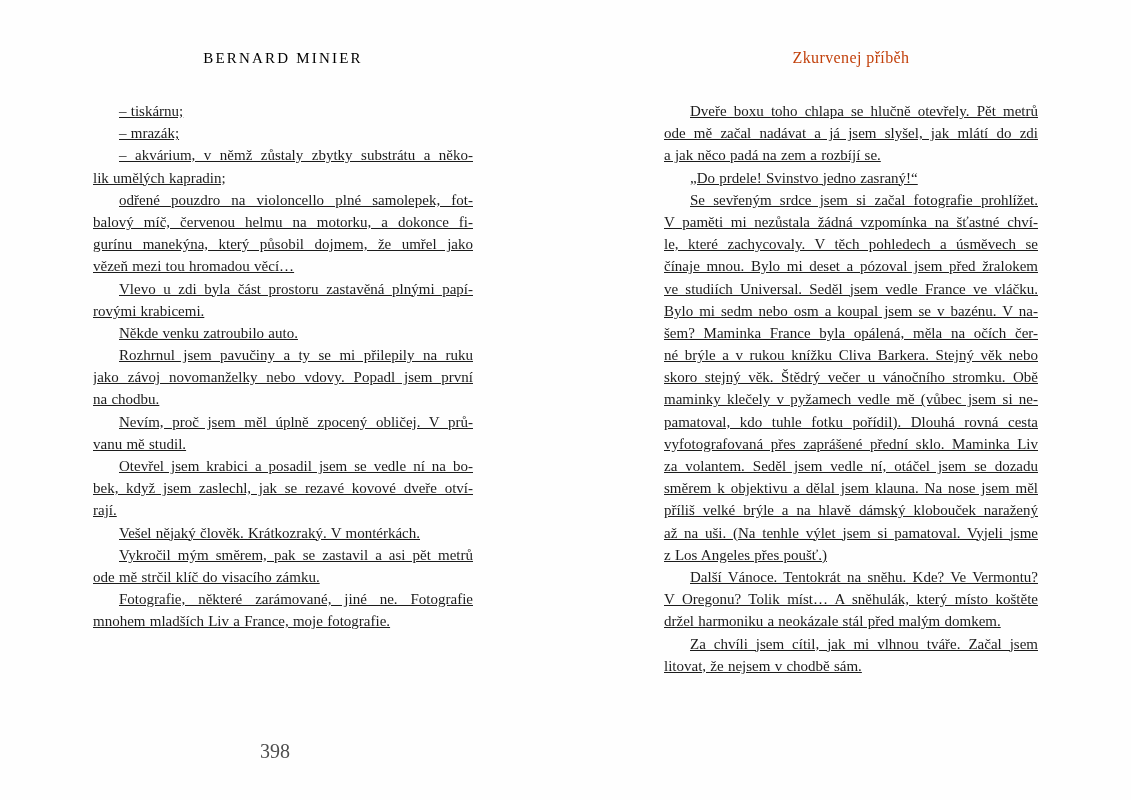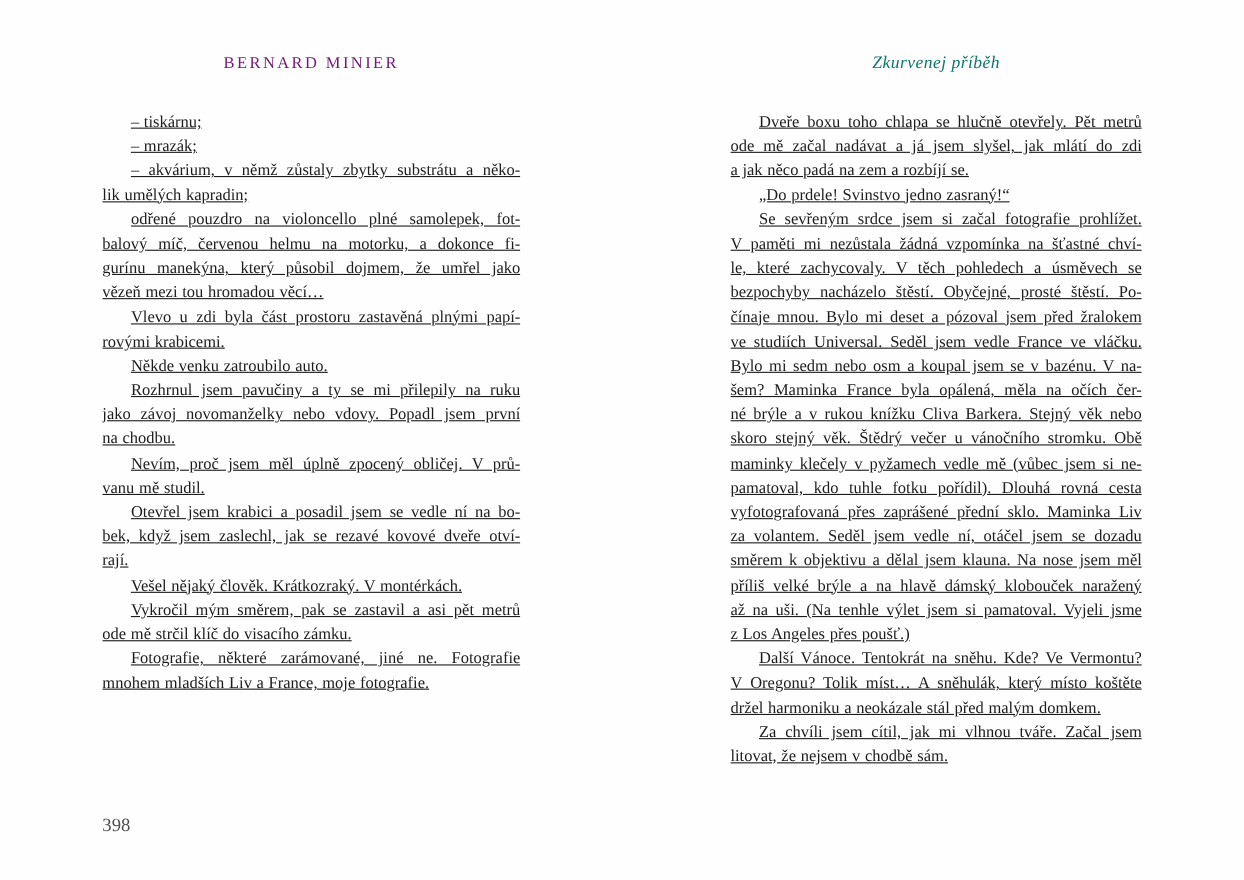--- a/index.html
+++ b/index.html
@@ -25,31 +25,30 @@
   .page.right { left: 664px; width: 374px; }
 
   .running-header {
     position: absolute;
     top: 49px;
     left: 0;
     right: 0;
     text-align: center;
     font-size: 15px;
     line-height: 18px;
-    color: #701a75;
+    color: #000000;
   }
   .page.left .running-header {
     letter-spacing: 2.2px;
     font-variant: normal;
   }
   .page.right .running-header {
-    font-style: italic;
     font-size: 16px;
     letter-spacing: 0.4px;
-    color: #0f766e;
+    color: #c2410c;
   }
 
   .page-body {
     position: absolute;
     top: 100px;
     left: 0;
     right: 0;
     text-decoration: underline;
   }
   .line {
@@ -67,22 +66,22 @@
     width: 100%;
     height: 0;
   }
   .line.first { text-indent: 26px; }
 
   .page-number {
     position: absolute;
     top: 740px;
     left: 0;
     right: 16px;
-    text-align: left;
-    font-size: 17px;
+    text-align: center;
+    font-size: 20px;
     color: #4e4e4e;
   }
 </style>
 </head>
 <body>
 
 <div class="spread">
 
   <section class="page left">
     <div class="running-header">BERNARD MINIER</div>
@@ -118,21 +117,20 @@
   <section class="page right">
     <div class="running-header">Zkurvenej příběh</div>
     <div class="page-body" id="right-body">
         <div class="line first">Dveře boxu toho chlapa se hlučně otevřely. Pět metrů</div>
         <div class="line">ode mě začal nadávat a já jsem slyšel, jak mlátí do zdi</div>
         <div class="line last">a jak něco padá na zem a rozbíjí se.</div>
         <div class="line first last">„Do prdele! Svinstvo jedno zasraný!“</div>
         <div class="line first">Se sevřeným srdce jsem si začal fotografie prohlížet.</div>
         <div class="line">V paměti mi nezůstala žádná vzpomínka na šťastné chví-</div>
         <div class="line">le, které zachycovaly. V těch pohledech a úsměvech se</div>
-        <div class="line">bezpochyby nacházelo štěstí. Obyčejné, prosté štěstí. Po-</div>
         <div class="line">čínaje mnou. Bylo mi deset a pózoval jsem před žralokem</div>
         <div class="line">ve studiích Universal. Seděl jsem vedle France ve vláčku.</div>
         <div class="line">Bylo mi sedm nebo osm a koupal jsem se v bazénu. V na-</div>
         <div class="line">šem? Maminka France byla opálená, měla na očích čer-</div>
         <div class="line">né brýle a v rukou knížku Cliva Barkera. Stejný věk nebo</div>
         <div class="line">skoro stejný věk. Štědrý večer u vánočního stromku. Obě</div>
         <div class="line">maminky klečely v pyžamech vedle mě (vůbec jsem si ne-</div>
         <div class="line">pamatoval, kdo tuhle fotku pořídil). Dlouhá rovná cesta</div>
         <div class="line">vyfotografovaná přes zaprášené přední sklo. Maminka Liv</div>
         <div class="line">za volantem. Seděl jsem vedle ní, otáčel jsem se dozadu</div>

